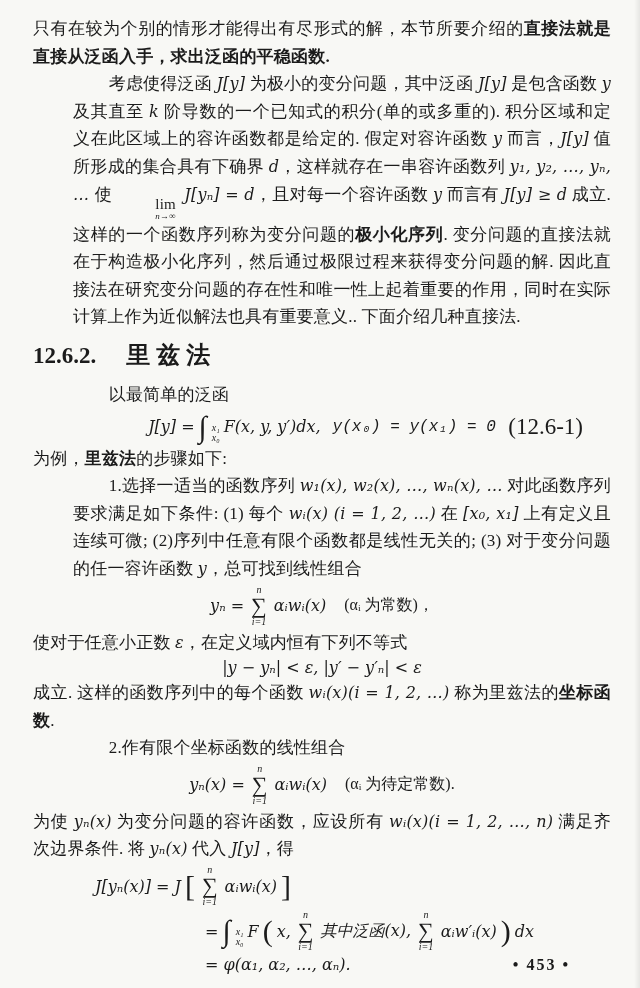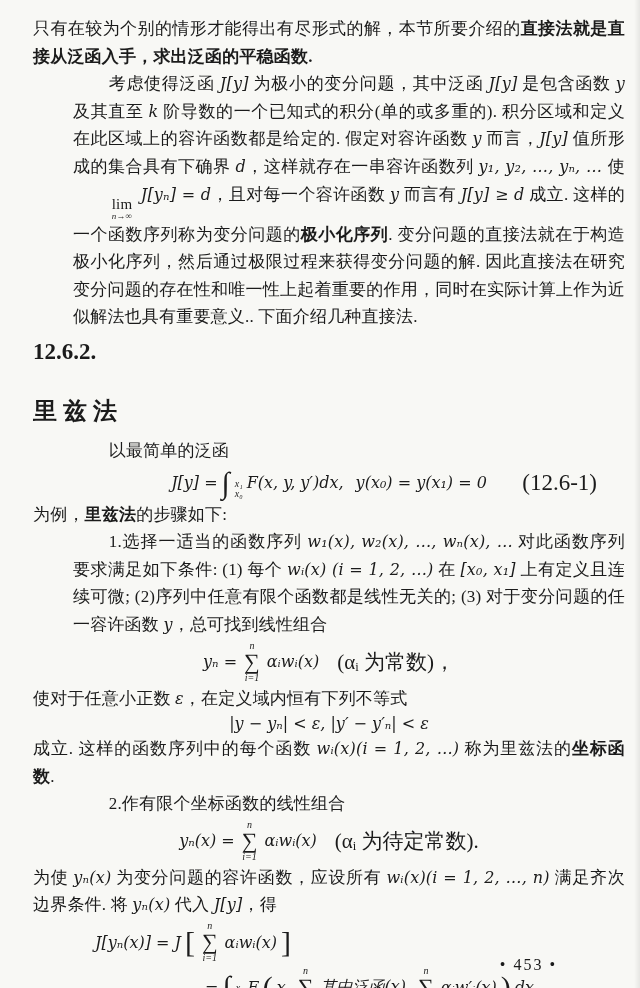--- a/index.html
+++ b/index.html
@@ -9,58 +9,58 @@
     font-family:"Liberation Serif","DejaVu Serif",serif;
     color:#1b1b1b;
     overflow:hidden;
     position:relative;
   }
   body::after{
     content:""; position:absolute; top:0; right:0; width:6px; height:100%;
     background:linear-gradient(to left, rgba(0,0,0,0.07), rgba(0,0,0,0));
     pointer-events:none;
   }
-  .page { position:absolute; inset:0; padding:15px 15px 0 33px; }
+  .page { position:absolute; inset:0; padding:15px 29px 0 33px; }
 
   .para { font-size:17px; line-height:27.6px; text-align:justify; letter-spacing:0.2px; }
   .indent { text-indent:2.1em;margin-left:40px; }
 
   .seg-n { }
   .seg-b { font-weight:bold; }
   .seg-m { font-style:italic; font-family:"DejaVu Serif","DejaVu Sans",serif; font-size:16px; }
 
   .lim { display:inline-flex; flex-direction:column; align-items:center; line-height:1; vertical-align:-9px; margin:0 3px; }
   .lim-t { font-size:15px; }
   .lim-b { font-size:9px; font-style:italic; }
 
-  .section-heading { display:flex; align-items:baseline; gap:30px; margin:8px 0 10px 0;flex-direction:column; }
+  .section-heading { display:flex; align-items:baseline; gap:30px; margin:8px 0 10px 0; }
   .sec-num { font-size:23px; font-weight:bold; }
   .sec-title { font-size:24px; font-weight:bold; letter-spacing:6px; }
 
   .eq-row { position:relative; text-align:center; margin:2px 0; }
   .eq-inline { display:inline-flex; align-items:center; gap:4px; font-size:17px; }
   .eq-num { position:absolute; right:28px; top:50%; transform:translateY(-50%); font-size:23px; }
 
   .int { display:inline-flex; align-items:center; }
   .int-glyph { font-size:30px; line-height:1; font-style:normal; }
   .int-lims { display:inline-flex; flex-direction:column; justify-content:flex-end; height:32px; font-size:10px; font-style:italic; line-height:1; padding-top:2px; margin-left:5px; }
 
   .sum { display:inline-flex; flex-direction:column; align-items:center; line-height:1; margin:0 3px; }
   .sum-top { font-size:10px; font-style:italic; }
   .sum-glyph { font-size:22px; line-height:1; }
   .sum-bot { font-size:10px; font-style:italic; }
 
-  .fnote { font-size:21px; margin-left:14px; }
+  .fnote { font-size:16px; margin-left:14px; }
   .bigd { font-size:30px; font-weight:400; line-height:1; font-style:normal; }
 
   .eq5 { margin:2px 0 0 62px; }
   .eq5-line { display:flex; align-items:center; gap:4px; font-size:17px; margin-bottom:3px; }
   .eq5-line.cont { margin-left:110px; }
 
-  .page-number { position:absolute; right:83px; bottom:14px; font-size:16px; font-weight:normal; letter-spacing:2px; }
+  .page-number { position:absolute; right:70px; bottom:14px; font-size:16px; font-weight:bold; letter-spacing:2px; }
 </style>
 </head>
 <body>
 
 <div class="page">
 
   <p class="para"><span class="seg-n">只有在较为个别的情形才能得出有尽形式的解，本节所要介绍的</span><span class="seg-b">直接法就是直接从泛函入手，求出泛函的平稳函数.</span></p>
 
   <p class="para indent"><span class="seg-n">考虑使得泛函 </span><span class="seg-m">J[y]</span><span class="seg-n"> 为极小的变分问题，其中泛函 </span><span class="seg-m">J[y]</span><span class="seg-n"> 是包含函数 </span><span class="seg-m">y</span><span class="seg-n"> 及其直至 </span><span class="seg-m">k</span><span class="seg-n"> 阶导数的一个已知式的积分(单的或多重的). 积分区域和定义在此区域上的容许函数都是给定的. 假定对容许函数 </span><span class="seg-m">y</span><span class="seg-n"> 而言，</span><span class="seg-m">J[y]</span><span class="seg-n"> 值所形成的集合具有下确界 </span><span class="seg-m">d</span><span class="seg-n">，这样就存在一串容许函数列 </span><span class="seg-m">y₁, y₂, …, yₙ, … </span><span class="seg-n">使 </span><span class="lim">
         <span class="lim-t">lim</span>
@@ -78,21 +78,21 @@
     <span class="eq-inline">
       <span class="seg-m">J[y] =</span>
       <span class="int">
         <span class="int-glyph">∫</span>
         <span class="int-lims">
           <span>x₁</span>
           <span>x₀</span>
         </span>
       </span>
       <span class="seg-m">F(x, y, y′)dx,</span>
-      <span class="seg-m" style="margin-left:8px;">y(x₀) = y(x₁) = 0</span>
+      <span class="seg-m" style="margin-left:8px;font-family:Liberation Mono, monospace;">y(x₀) = y(x₁) = 0</span>
     </span>
     <span class="eq-num">(12.6-1)</span>
   </div>
 
   <p class="para"><span class="seg-n">为例，</span><span class="seg-b">里兹法</span><span class="seg-n">的步骤如下:</span></p>
 
   <p class="para indent"><span class="seg-n">1.选择一适当的函数序列 </span><span class="seg-m">w₁(x), w₂(x), …, wₙ(x), …</span><span class="seg-n"> 对此函数序列要求满足如下条件: (1) 每个 </span><span class="seg-m">wᵢ(x) (i = 1, 2, …)</span><span class="seg-n"> 在 </span><span class="seg-m">[x₀, x₁]</span><span class="seg-n"> 上有定义且连续可微; (2)序列中任意有限个函数都是线性无关的; (3) 对于变分问题的任一容许函数 </span><span class="seg-m">y</span><span class="seg-n">，总可找到线性组合</span></p>
 
   <div class="eq-row">
     <span class="eq-inline">

